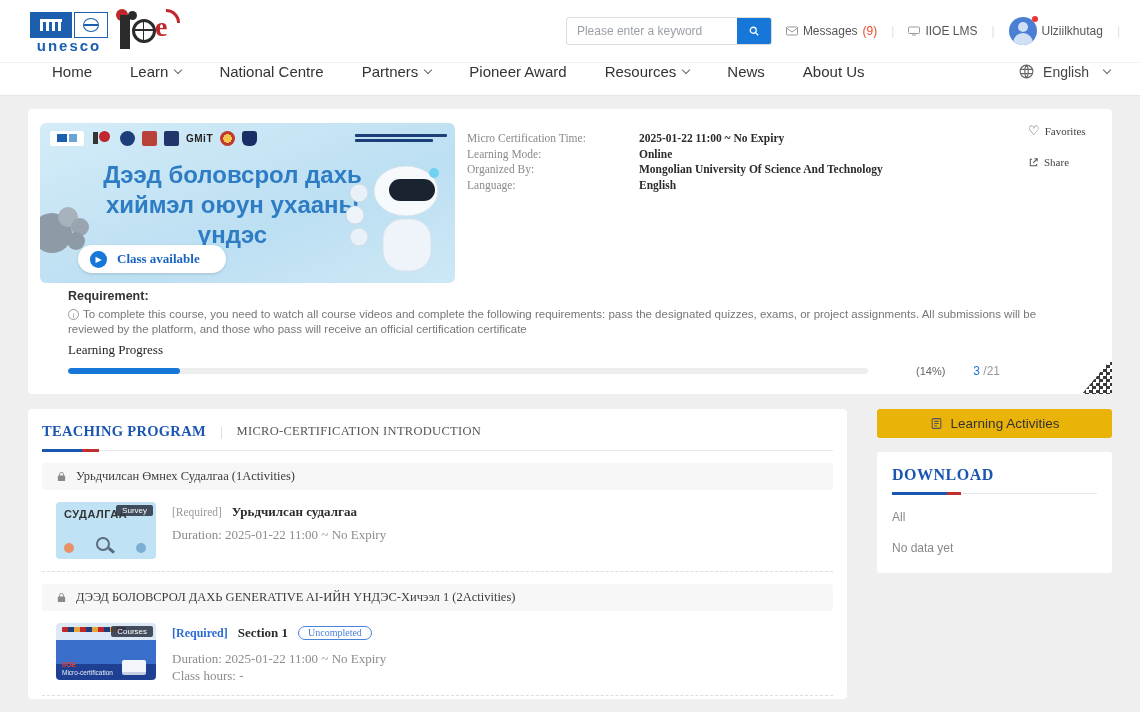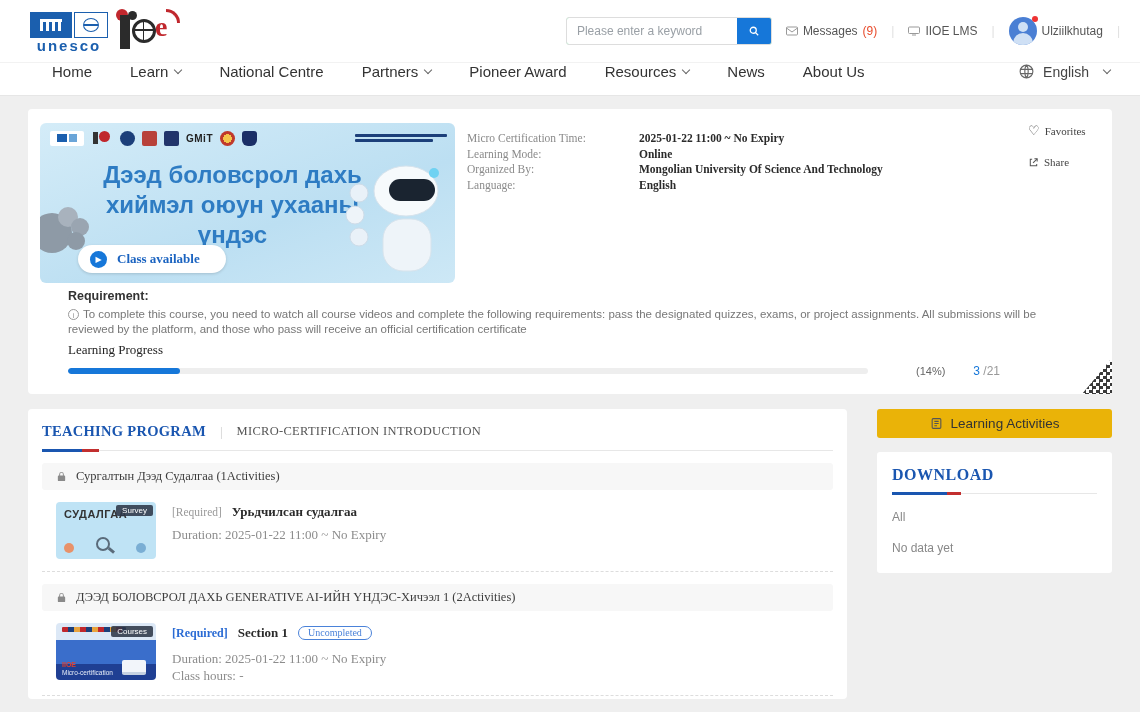--- a/index.html
+++ b/index.html
@@ -392,21 +392,21 @@
         <span class="tab-active">TEACHING PROGRAM</span>
         <span class="tab-sep">|</span>
         <span class="tab">MICRO-CERTIFICATION INTRODUCTION</span>
       </div>
       <div class="tab-underline"></div>
 
       <div class="sec-bar">
         <svg width="11" height="11" viewBox="0 0 24 24">
             <path fill="#8a8a8a" d="M12 2a5 5 0 0 0-5 5v3H6a2 2 0 0 0-2 2v8a2 2 0 0 0 2 2h12a2 2 0 0 0 2-2v-8a2 2 0 0 0-2-2h-1V7a5 5 0 0 0-5-5zm-3 8V7a3 3 0 0 1 6 0v3H9z"></path>
           </svg>
-        <span>Сургалтын Дээд Судалгаа (1Activities)</span>
+        <span>Урьдчилсан Өмнех Судалгаа (1Activities)</span>
       </div>
 
       <div class="activity">
         <div class="thumb thumb-survey">
           <div class="t1">СУДАЛГАА</div>
           <div class="thumb-badge">Survey</div>
           <div class="dotp"></div>
             <div class="mag"></div>
             <div class="dotp2"></div>
         </div>

